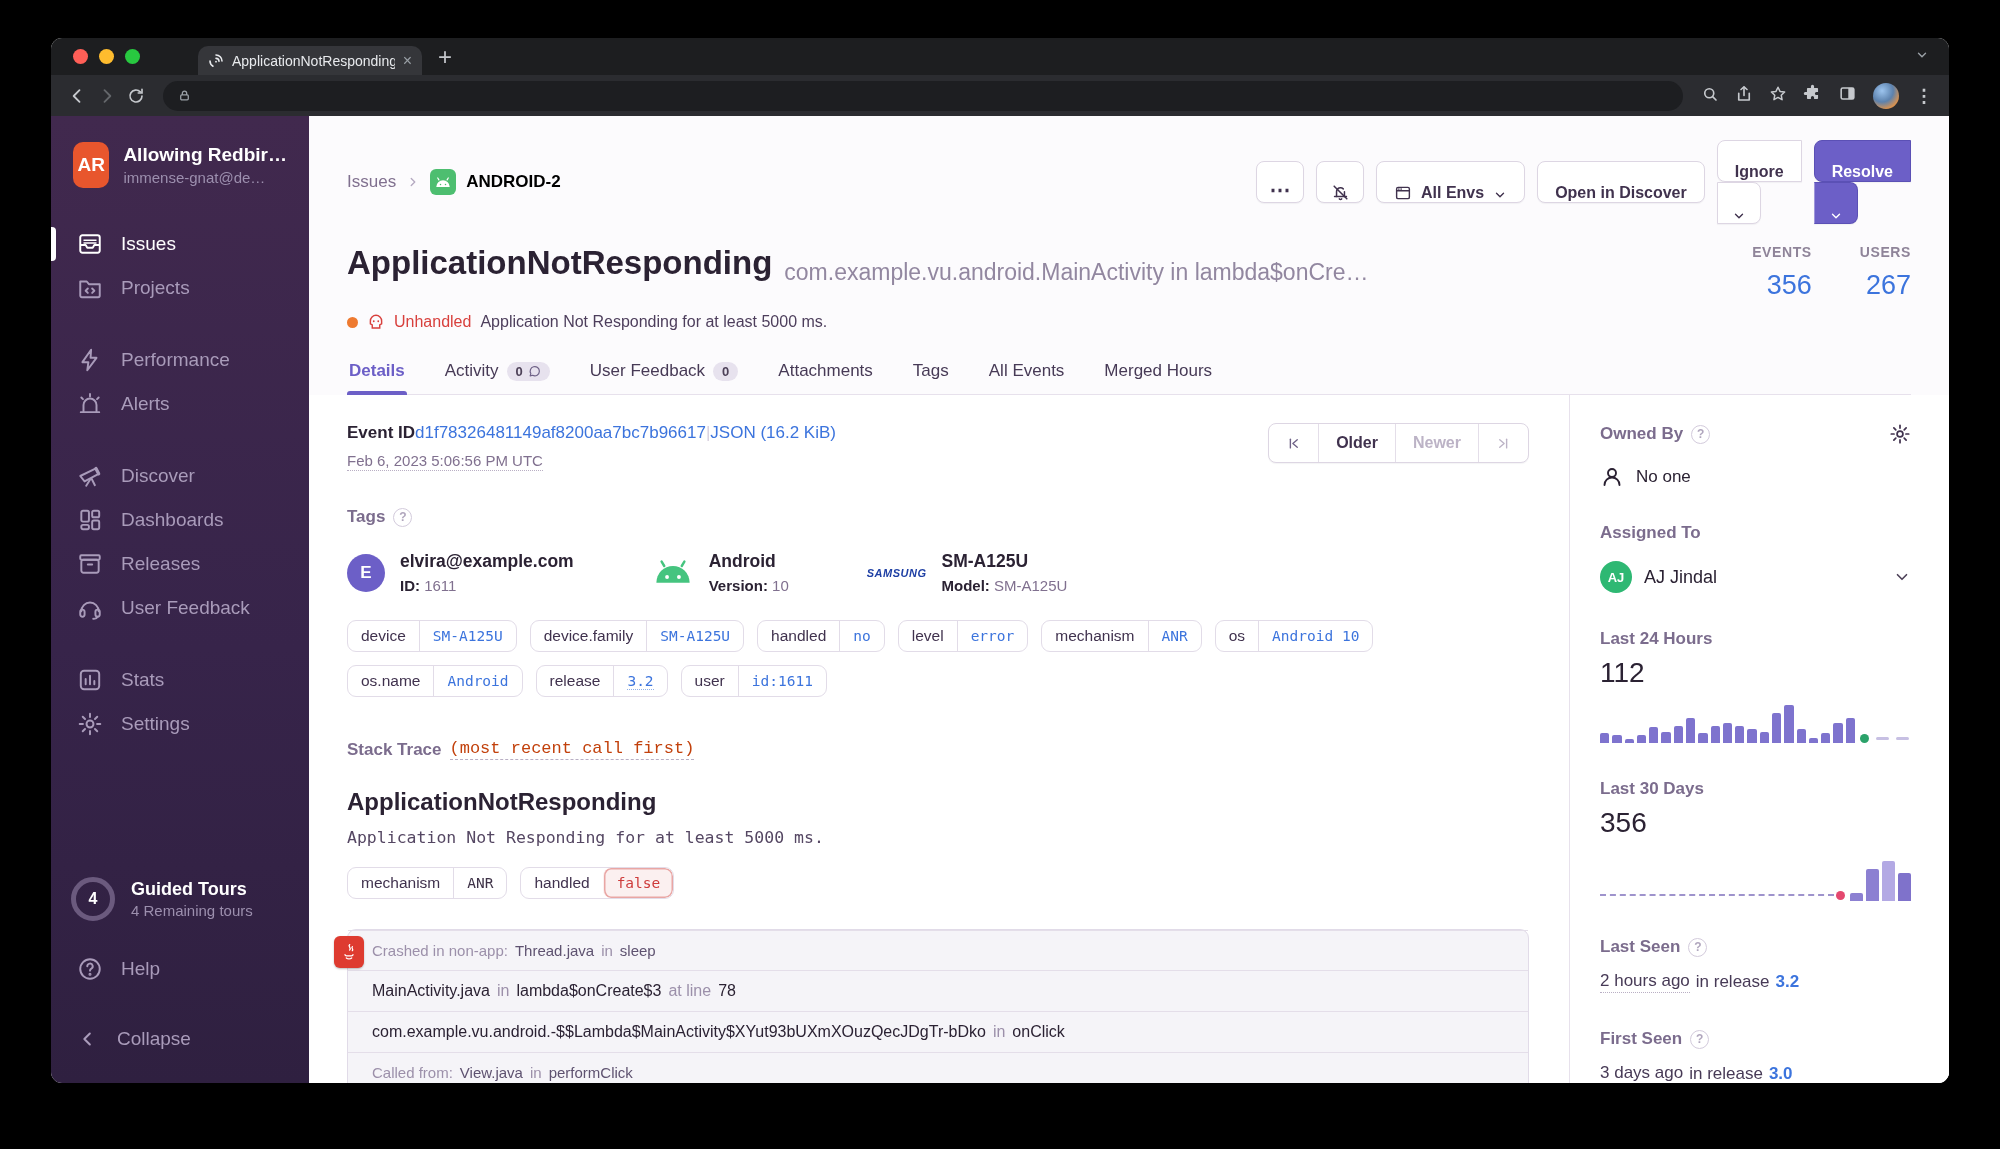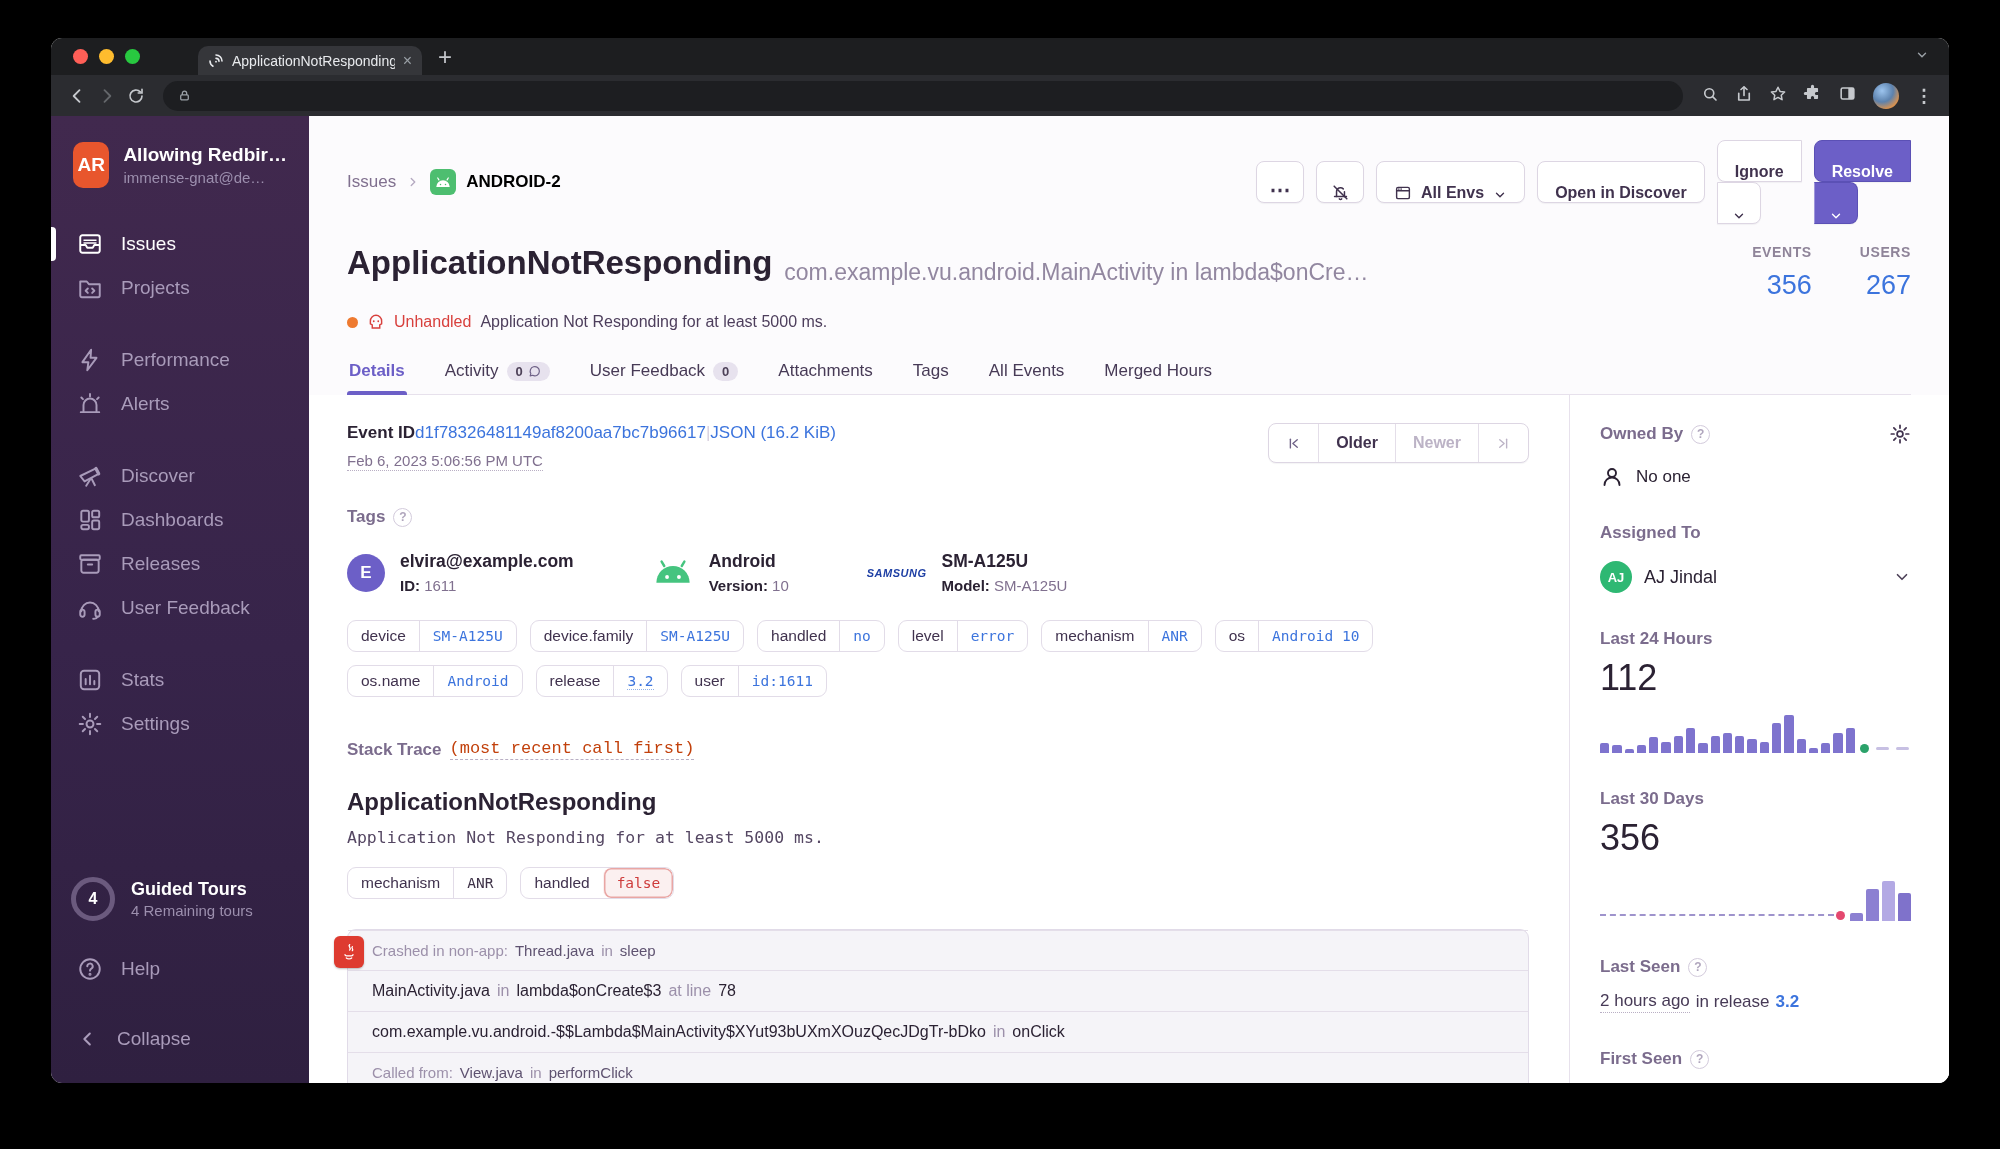--- a/index.html
+++ b/index.html
@@ -145,21 +145,21 @@
   .frame.muted .f-strong { color:#5e5270; }
   .frame.app .f-strong { color:#2b2233; }
   .java-badge { position:absolute; left:-14px; top:6px; width:30px; height:32px; background:#de3b30; border-radius:6px; display:grid; place-items:center; box-shadow:0 1px 2px rgba(0,0,0,0.25); }
 
   
   .rb-row { display:flex; align-items:center; }
   .gear-btn { margin-left:auto; color:#40324e; display:flex; }
   .noone { display:flex; align-items:center; gap:12px; margin-top:20px; font-size:17px; color:#2b2233; }
   .assignee { display:flex; align-items:center; gap:12px; margin-top:18px; font-size:18px; color:#2b2233; }
   .aj-avatar { width:32px; height:32px; border-radius:50%; background:#2eb873; color:#fff; font-size:13px; font-weight:700; display:grid; place-items:center; }
-  .big-num { font-size:36px; color:#2b2233; margin-top:8px; font-weight:400; }
+  .big-num { font-size:28px; color:#2b2233; margin-top:8px; font-weight:400; }
   .mt36 { margin-top:36px; }
   .mt34 { margin-top:34px; }
   .spark { display:flex; align-items:flex-end; gap:3px; height:38px; margin-top:16px; }
   .sp-bar { flex:1; background:#7e73ce; border-radius:2px 2px 0 0; min-height:3px; }
   .sp-dot { width:9px; height:9px; border-radius:50%; flex-shrink:0; margin:0 2px; }
   .sp-dot.green { background:#2ba26a; }
   .sp-dot.pink { background:#e4486f; margin-bottom:1px; }
   .sp-dash { width:13px; height:3px; background:#c7c0e3; border-radius:2px; margin:0 2px 3px; flex-shrink:0; }
   .spark30 { display:flex; align-items:flex-end; height:44px; margin-top:18px; }
   .sp-lead { flex:1; border-bottom:2.5px dashed #9e93cc; margin-bottom:5px; }

